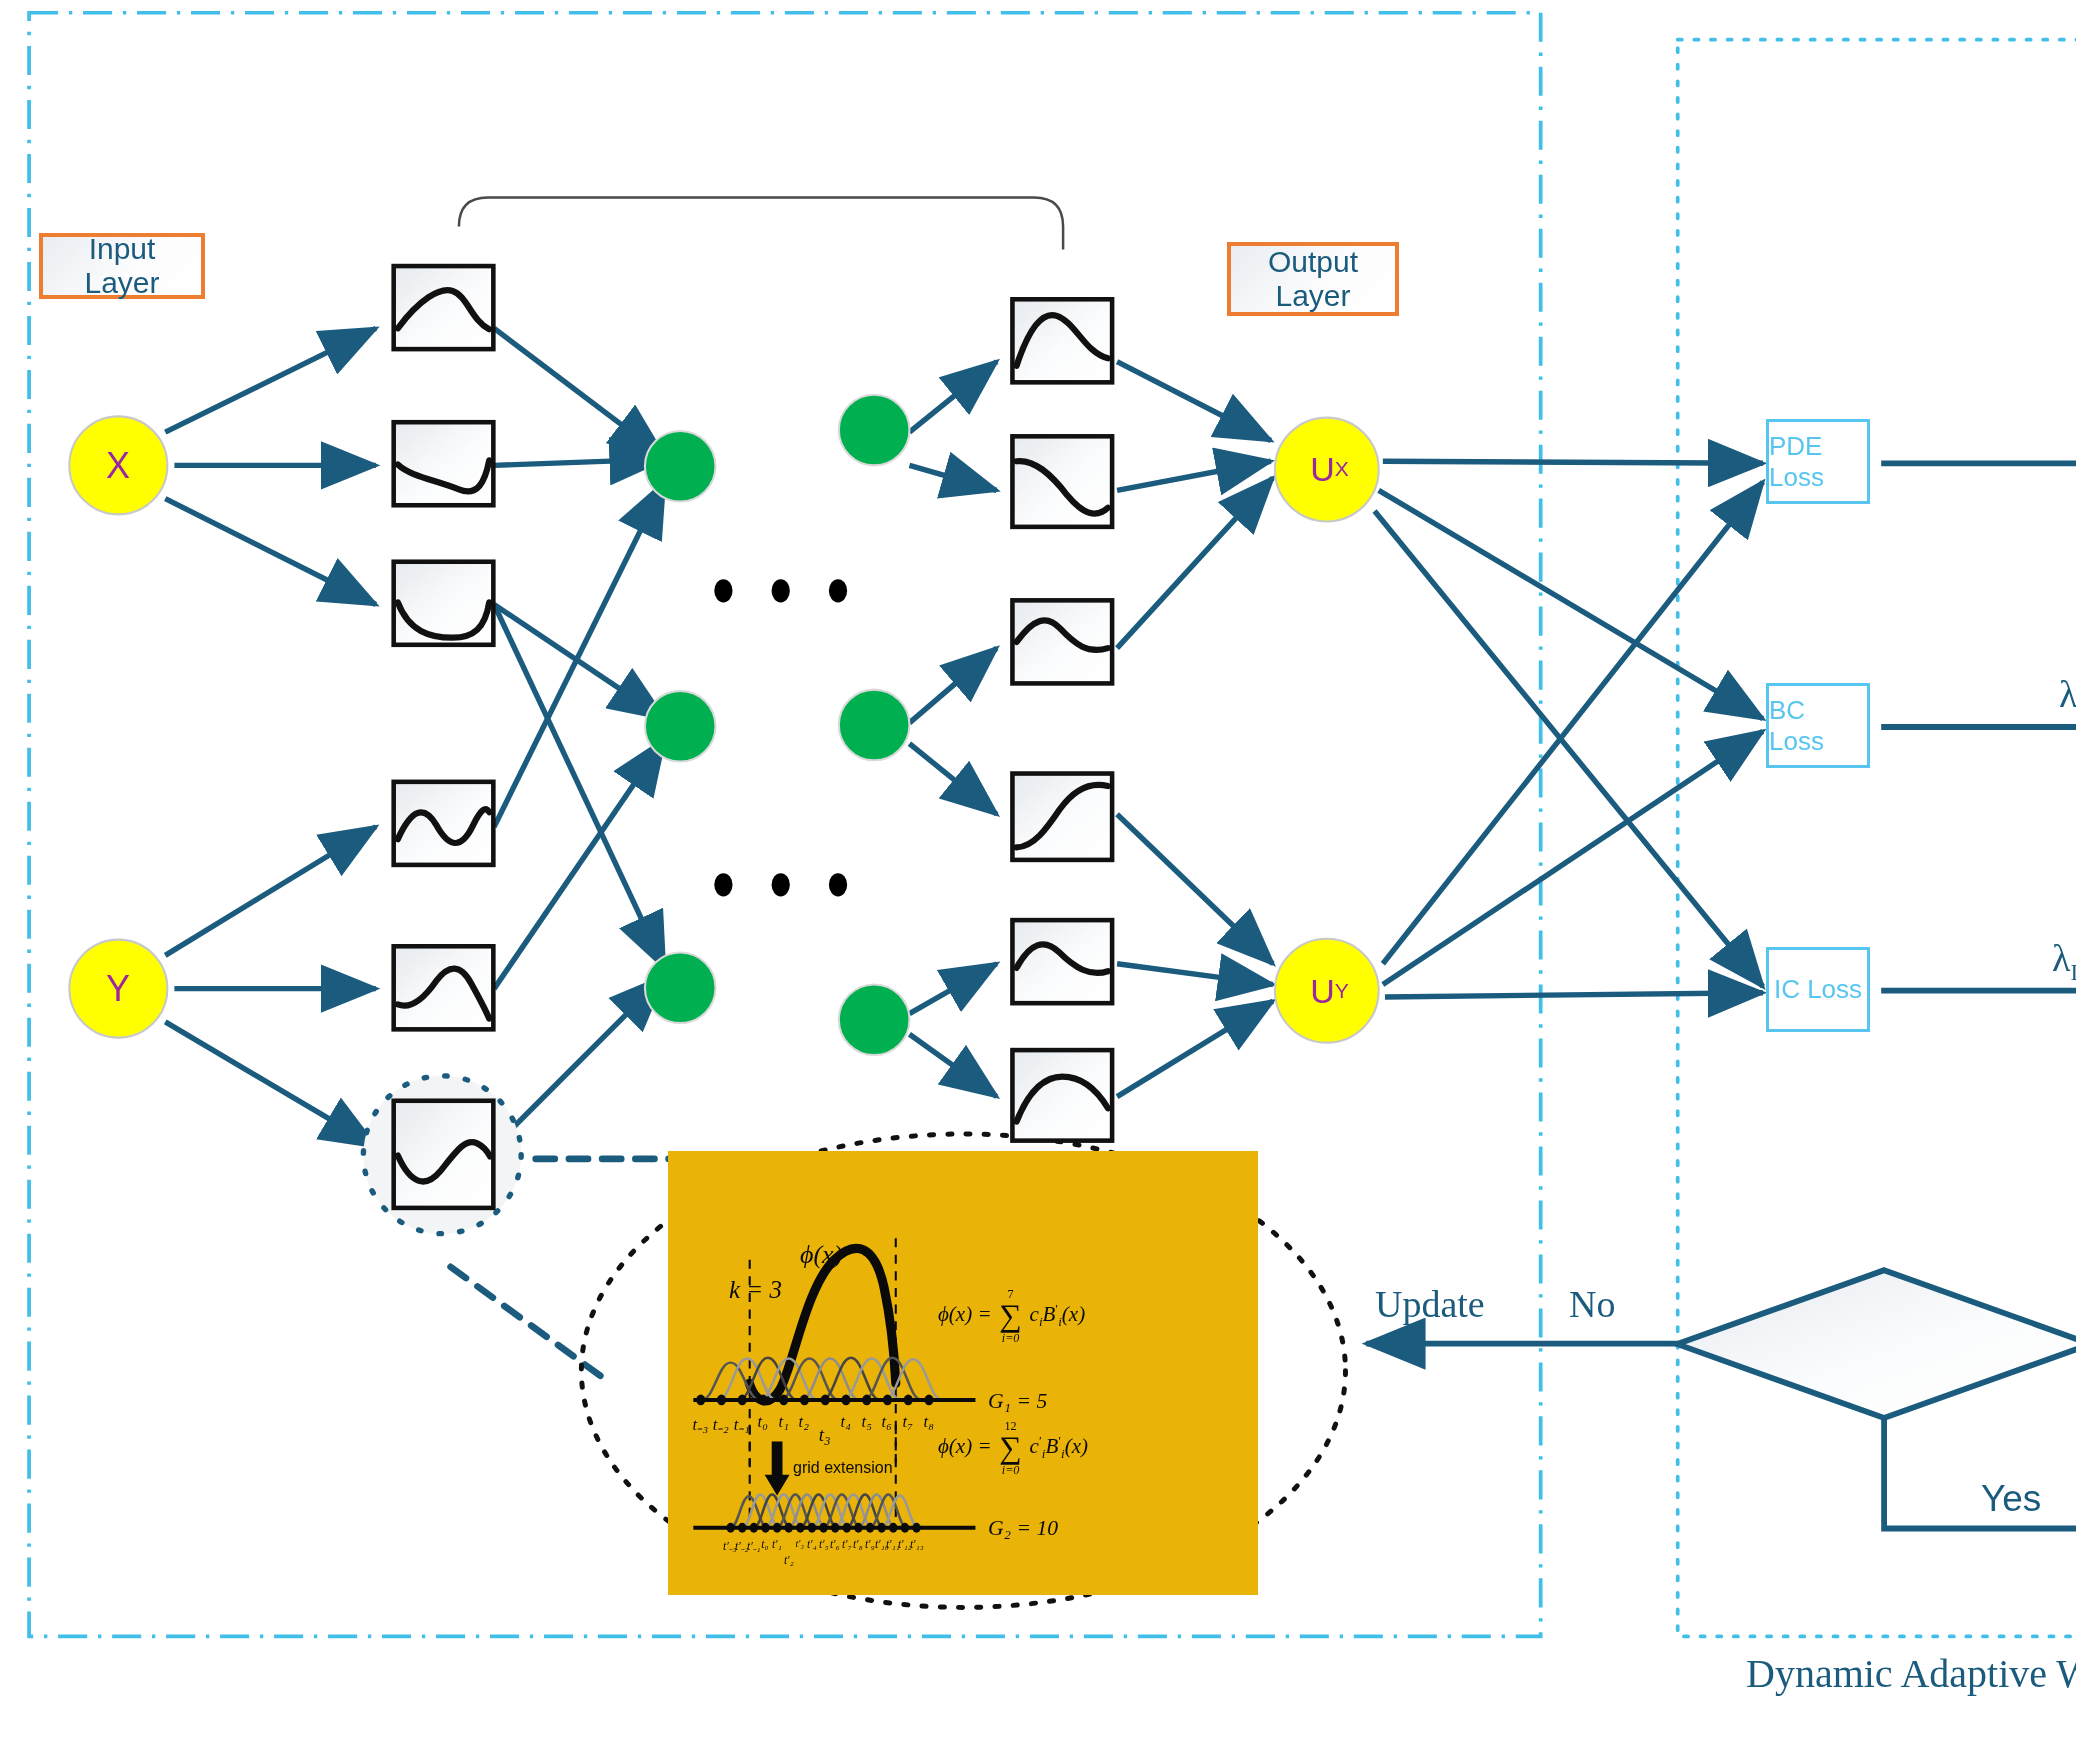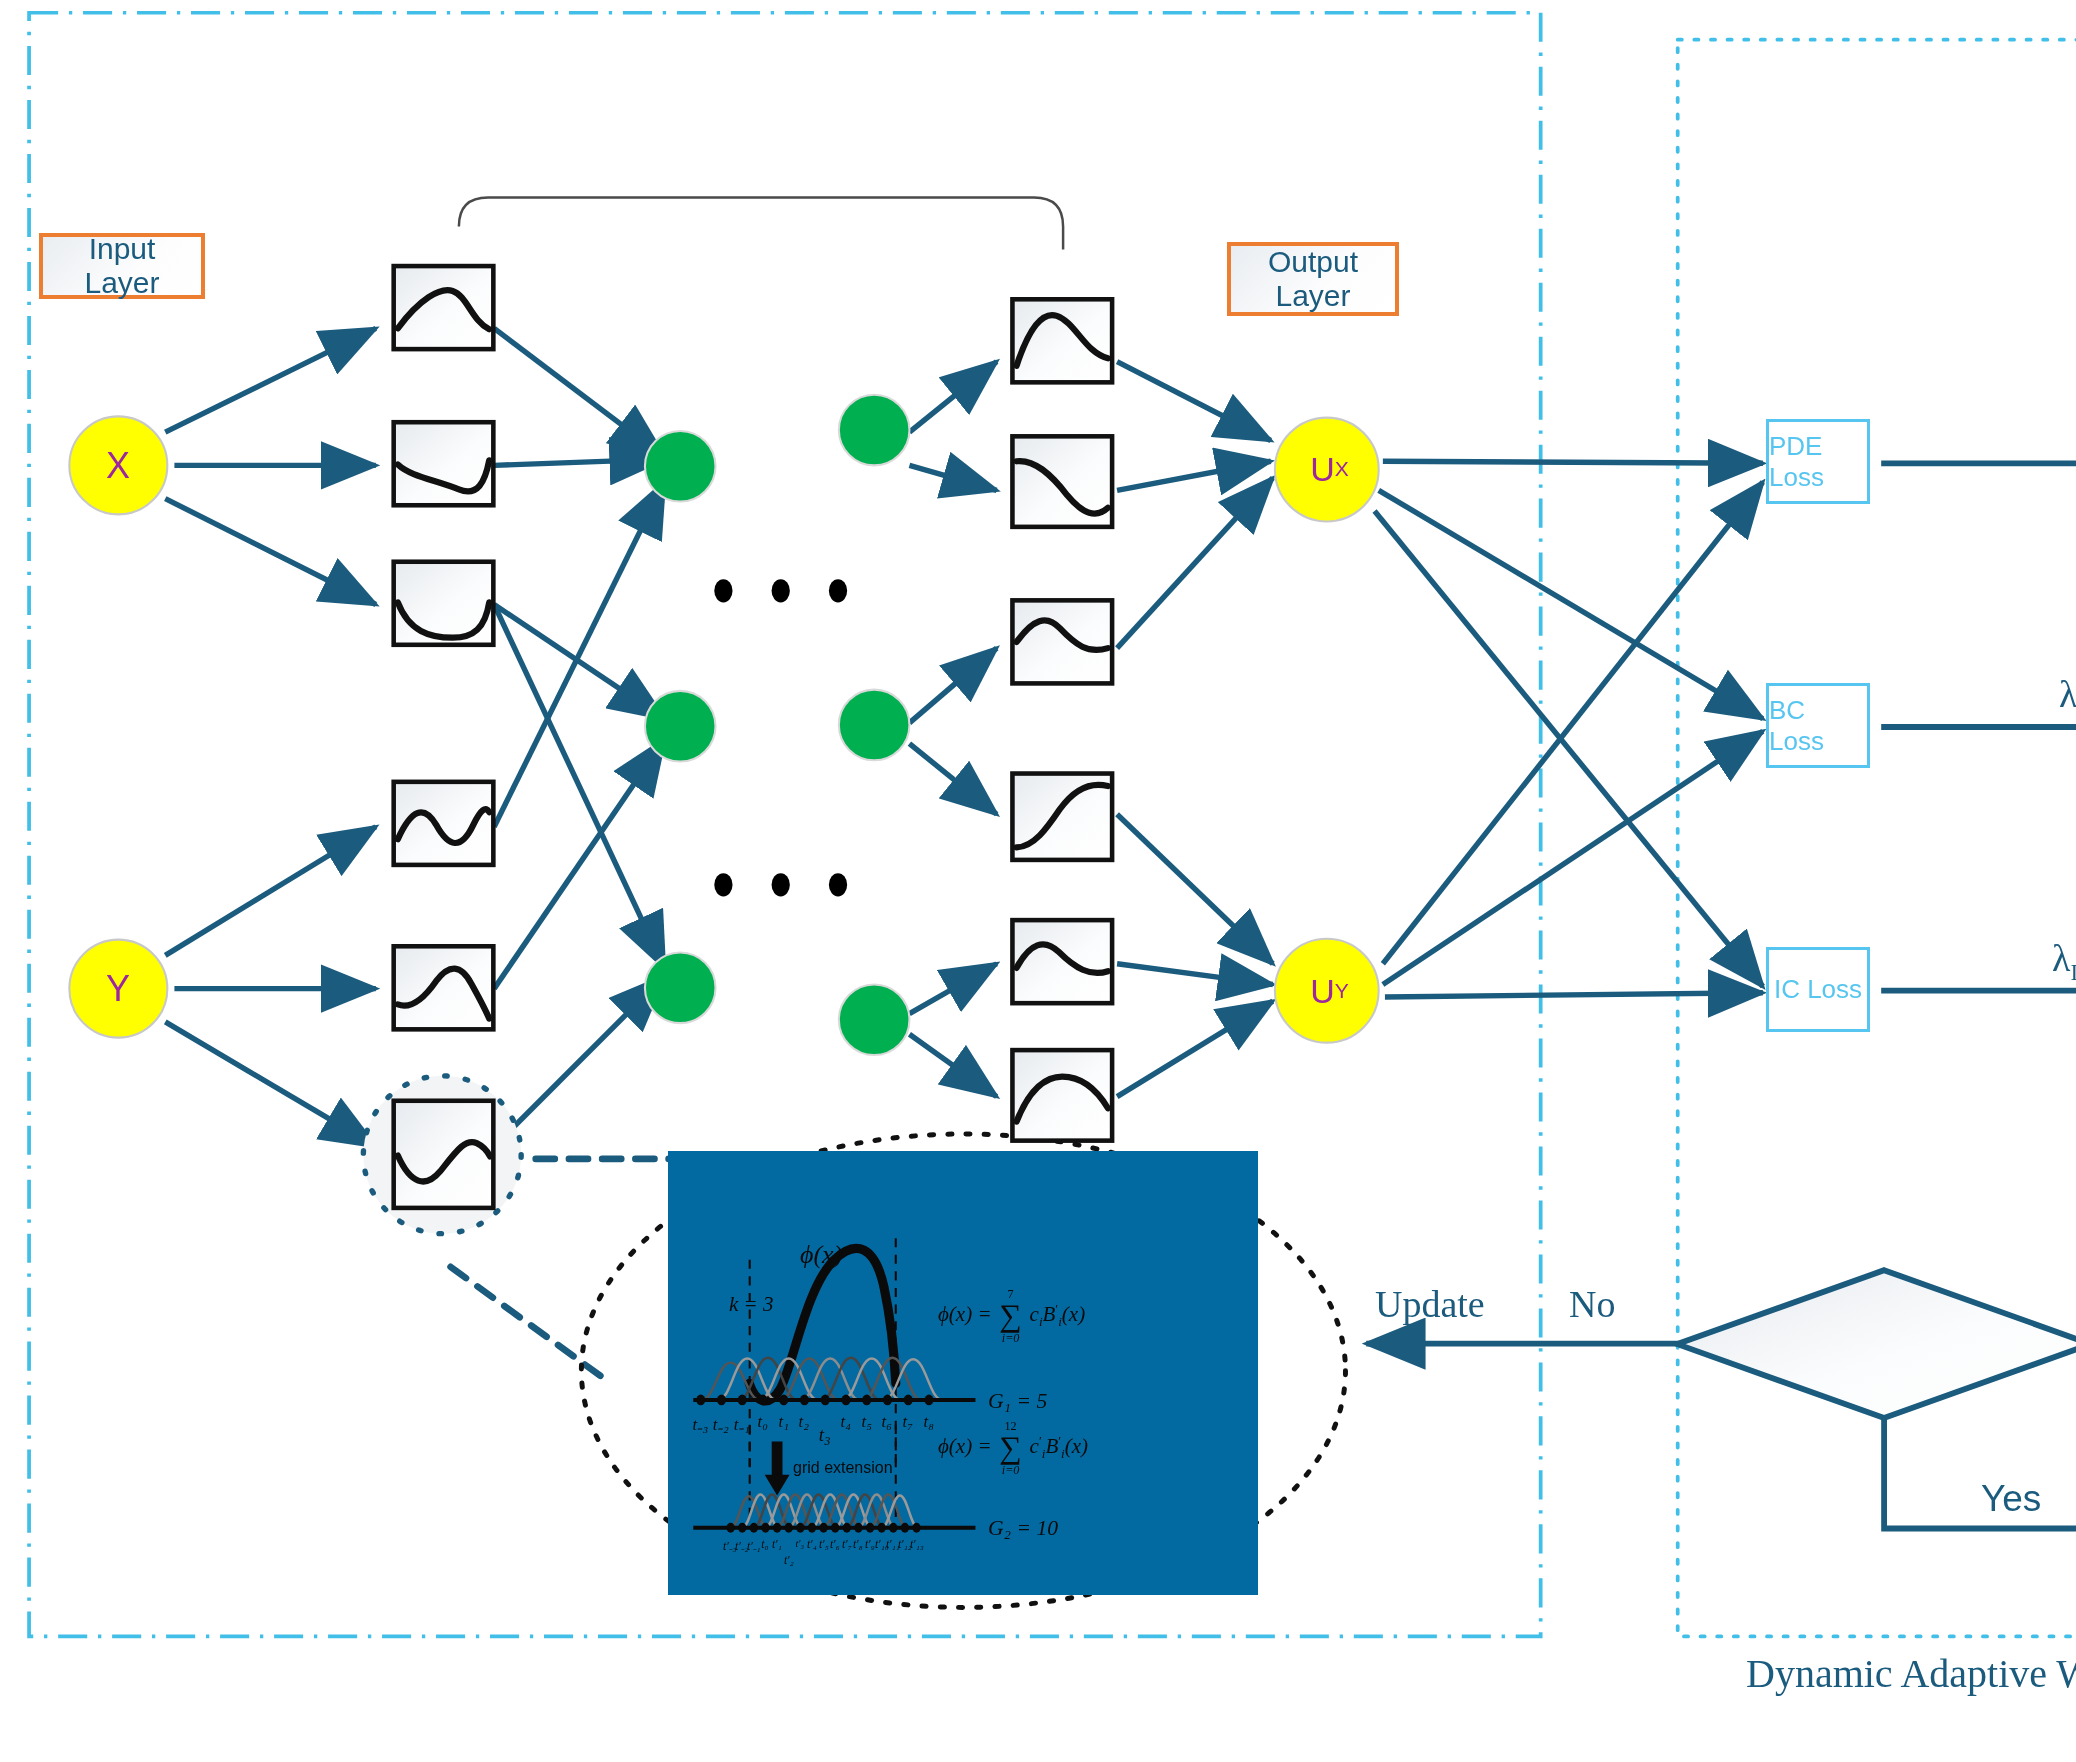--- a/index.html
+++ b/index.html
@@ -29,21 +29,21 @@
     display:flex;align-items:center;justify-content:center;
     font-family:"Liberation Sans",sans-serif;
   }
   .serif{font-family:"Liberation Serif",serif;}
   .sans{font-family:"Liberation Sans",sans-serif;}
   .center-txt{display:flex;align-items:center;justify-content:center;text-align:center;}
 
   
   #inset{
     position:absolute;left:668px;top:1151px;width:590px;height:444px;
-    background:#0369a1;
+    background:#eab308;
     overflow:hidden;
   }
   #insetsvg{position:absolute;left:0;top:0;width:590px;height:444px;}
   .mth{position:absolute;font-family:"Liberation Serif",serif;color:#0a0a0a;font-style:italic;white-space:nowrap;}
   .tick{position:absolute;font-family:"Liberation Serif",serif;font-style:italic;color:#0a0a0a;text-align:center;}
   .gridext{position:absolute;font-family:"Liberation Sans",sans-serif;color:#0a0a0a;white-space:nowrap;}
 </style>
 </head>
 <body>
 
@@ -352,21 +352,21 @@
           <ellipse cx="514" cy="908" rx="10" ry="12"></ellipse>
         <ellipse cx="542" cy="908" rx="10" ry="12"></ellipse>
           <ellipse cx="570" cy="908" rx="10" ry="12"></ellipse>
         <ellipse cx="598" cy="908" rx="10" ry="12"></ellipse>
       </g>
     </svg>
 
     <div class="mth" style="left:132px;top:89px;font-size:26px;">
       <span>ϕ(x)</span>
     </div>
-    <div class="mth" style="left:61px;top:125px;font-size:21px;margin-top:16px;">
+    <div class="mth" style="left:61px;top:125px;font-size:25px;">
       <span>k = 3</span>
     </div>
 
     <div style="position:absolute;left:270px;top:137px;font-family:'Liberation Serif',serif;color:#0a0a0a;font-size:21px;white-space:nowrap;">
       <span style="font-style:italic">ϕ(x) =</span>
       <span style="display:inline-block;text-align:center;vertical-align:middle;line-height:1;margin:0 2.5px;">
         <span style="display:block;font-size:.58em">7</span>
         <span style="display:block;font-size:1.5em;font-style:normal;">∑</span>
         <span style="display:block;font-size:.58em;font-style:italic">i=0</span>
       </span>

